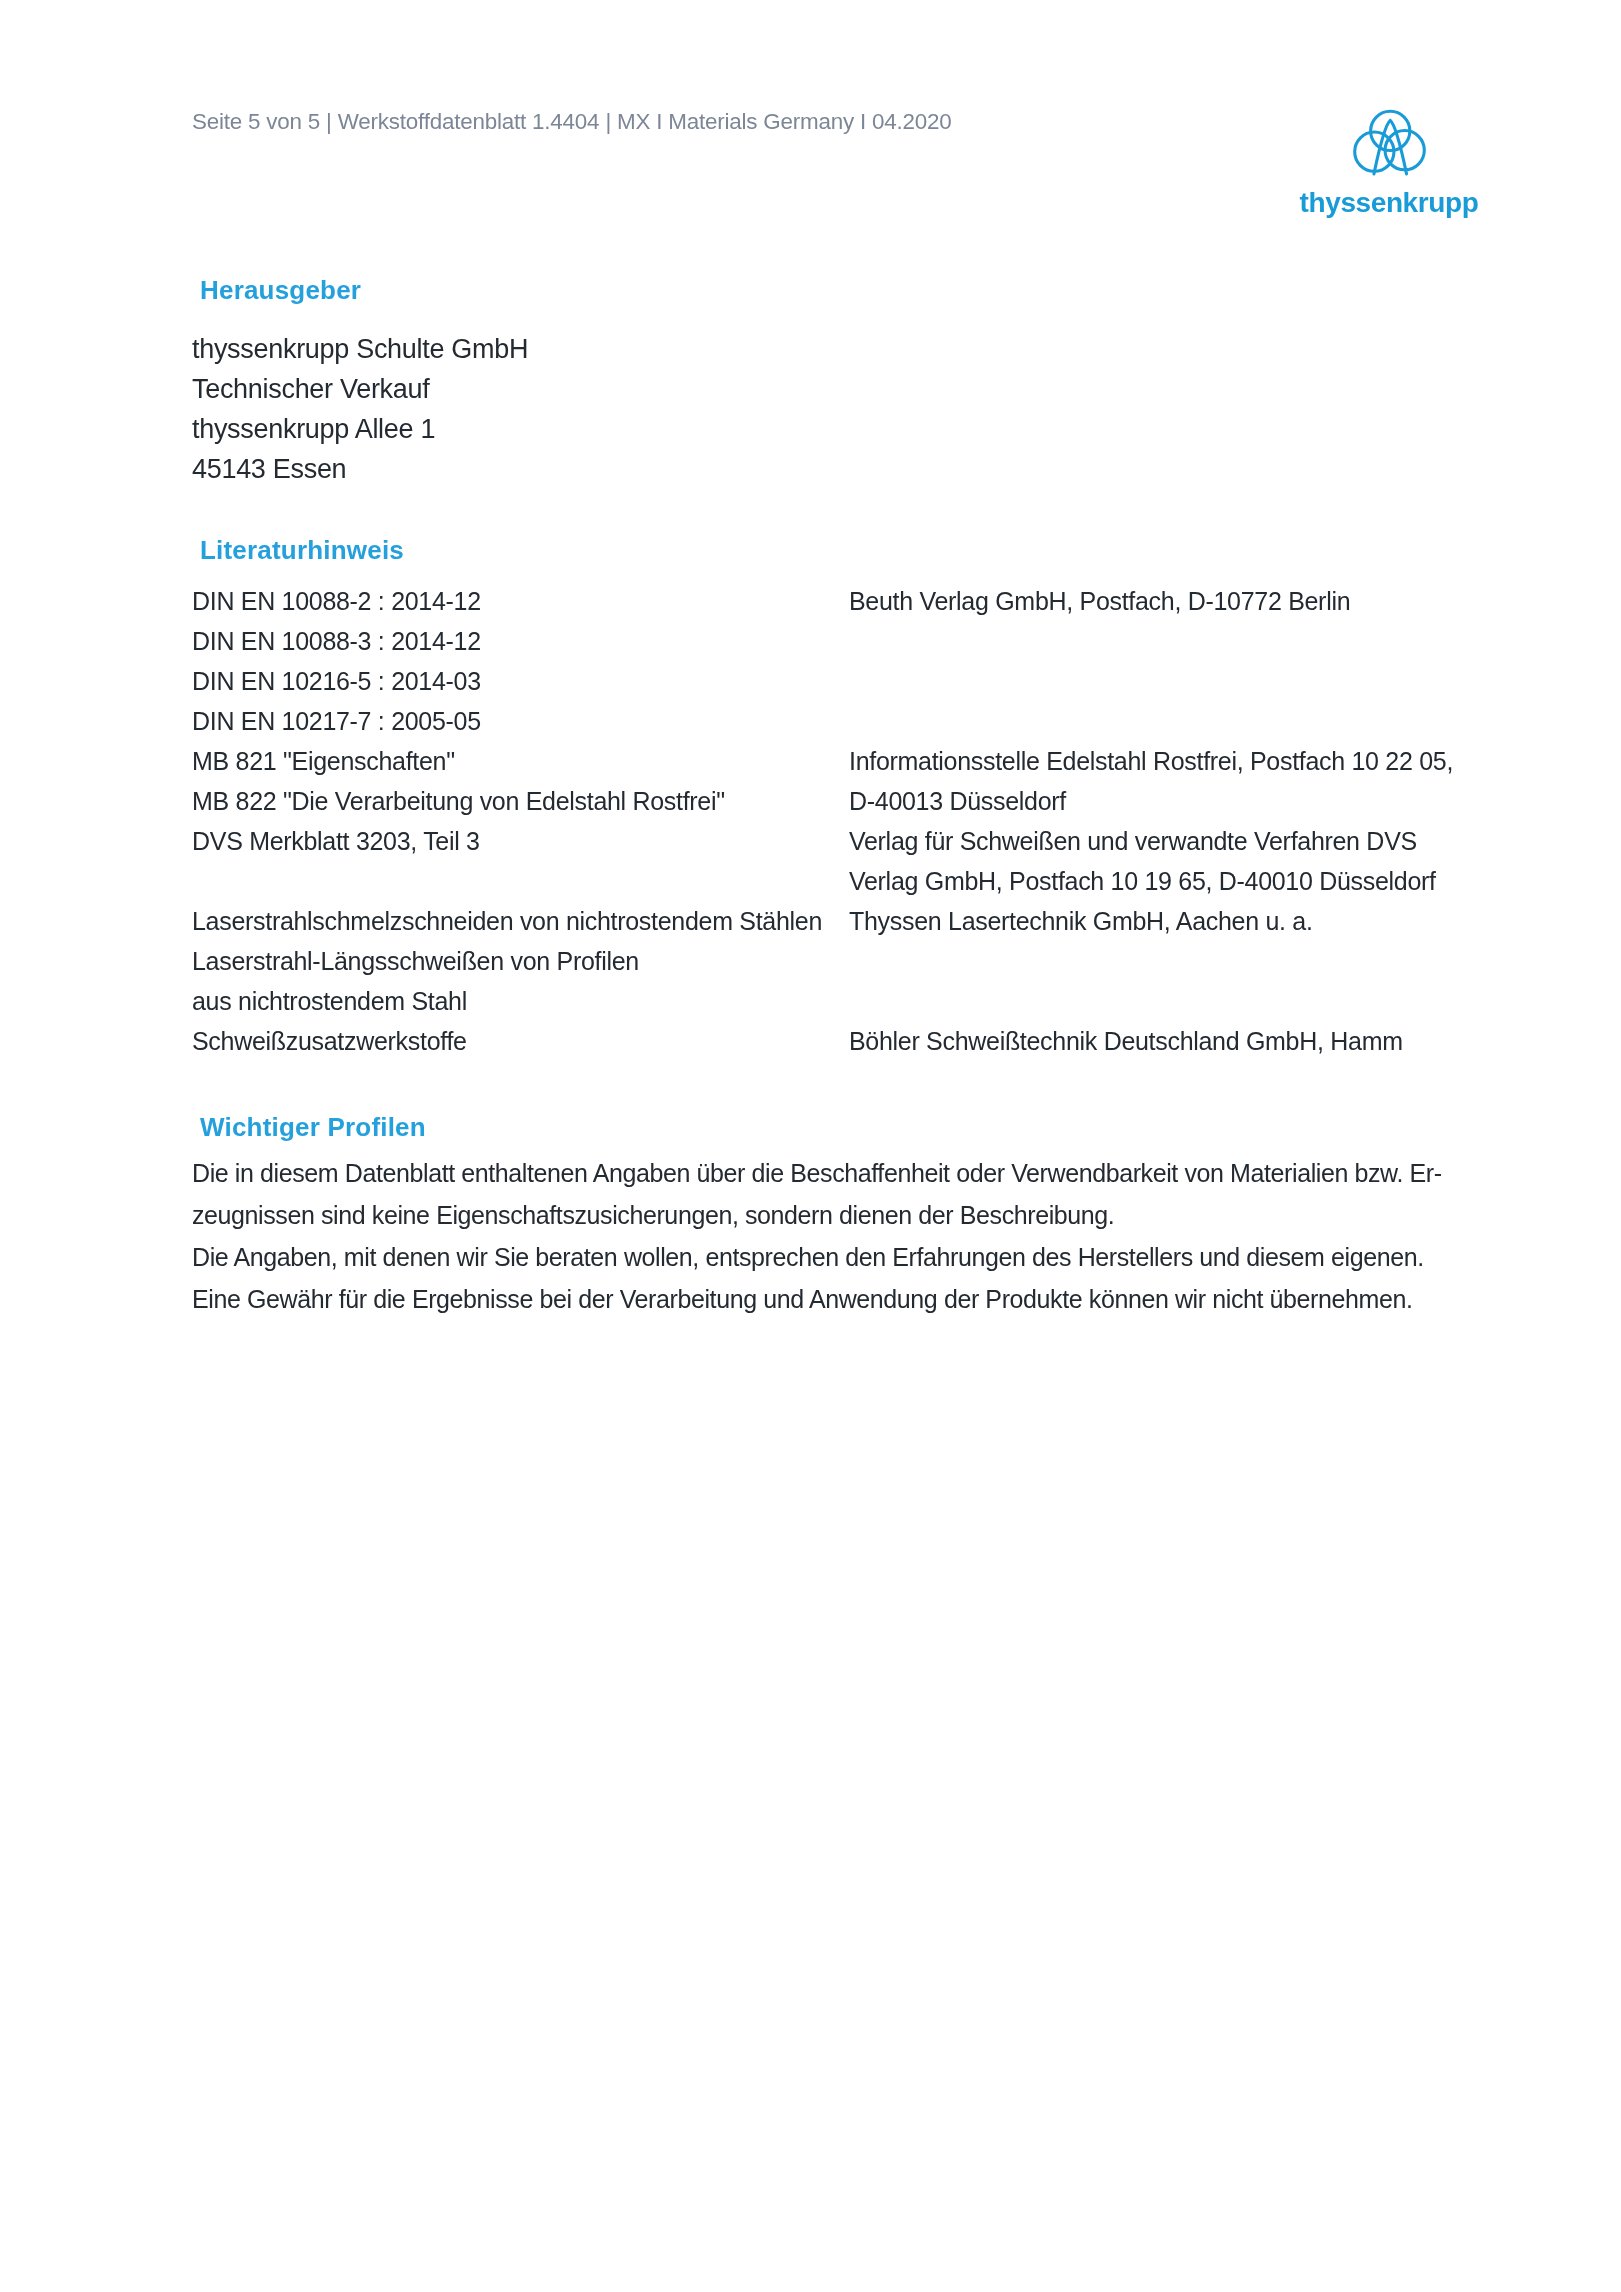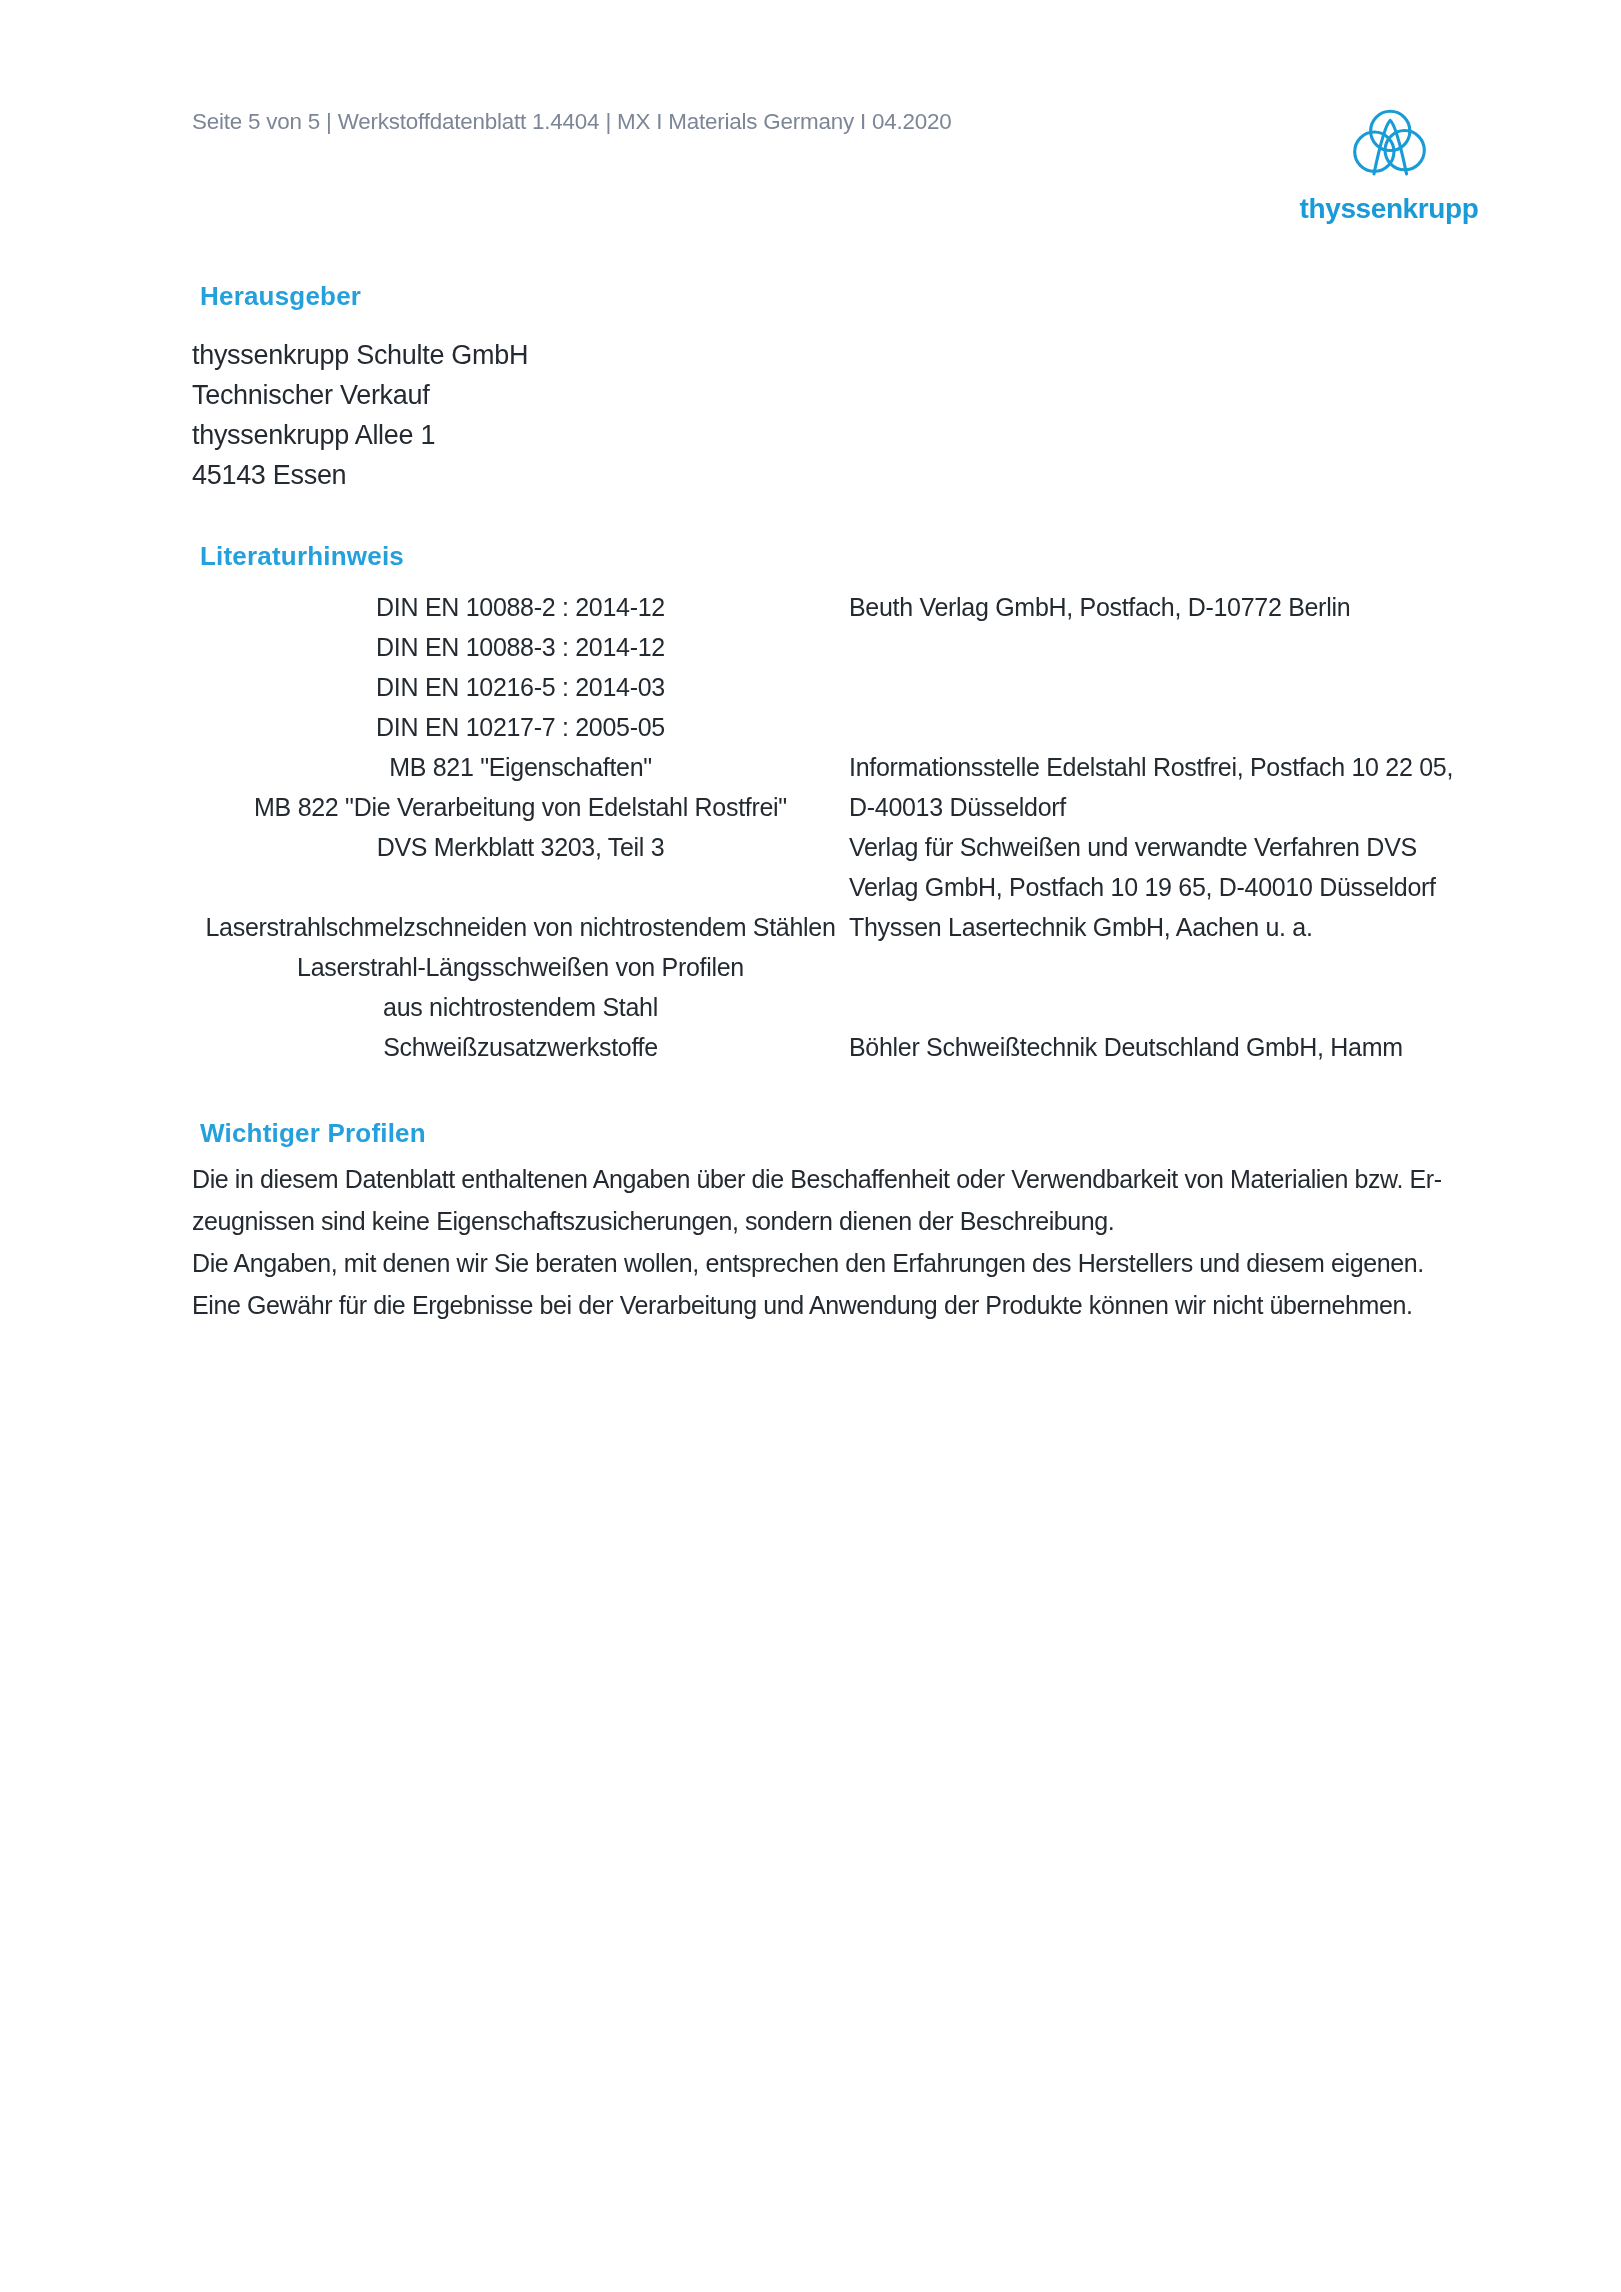--- a/index.html
+++ b/index.html
@@ -16,38 +16,38 @@
 
   
   .masthead {
     display:flex; justify-content:space-between; align-items:flex-start;
     padding-top:109px;
   }
   .meta {
     font-size:22.4px; color:#7c8696; letter-spacing:-0.2px;
     padding-bottom:3.6px; white-space:nowrap;
   }
-  .logo { display:flex; flex-direction:column; align-items:center; gap:14px; margin-right:3.6px; }
+  .logo { display:flex; flex-direction:column; align-items:center; gap:8px; margin-right:3.6px; }
   .emblem { display:block; }
   .wordmark {
     font-size:28px; font-weight:bold; color:#189bd7;
     letter-spacing:-0.4px; line-height:1;
   }
 
   
   .sec-title {
     margin:8px; font-size:26px; font-weight:bold; color:#24a0dc; letter-spacing:0.2px;
     line-height:29.6px;
   }
   .sec-herausgeber { margin-top:59px; }
   .address { margin-top:23px; font-size:27px; line-height:40px; letter-spacing:-0.3px; }
   .address div { white-space:nowrap; }
 
   .sec-lit { margin-top:47px; }
-  .lit { margin-top:16px; font-size:25px; line-height:40px; letter-spacing:-0.3px;text-align:center; }
+  .lit { margin-top:16px; font-size:25px; line-height:40px; letter-spacing:-0.3px; }
   .lit-row { display:flex; min-height:40px; }
   .lit-ref { flex:0 0 657px; width:657px; white-space:nowrap; }
   .lit-pub { white-space:nowrap; }
 
   .sec-wh { margin-top:52px; }
   .para { margin-top:9px; font-size:25px; line-height:42px; letter-spacing:-0.4px; }
   .para-line { white-space:nowrap; }
 </style>
 </head>
 <body>

